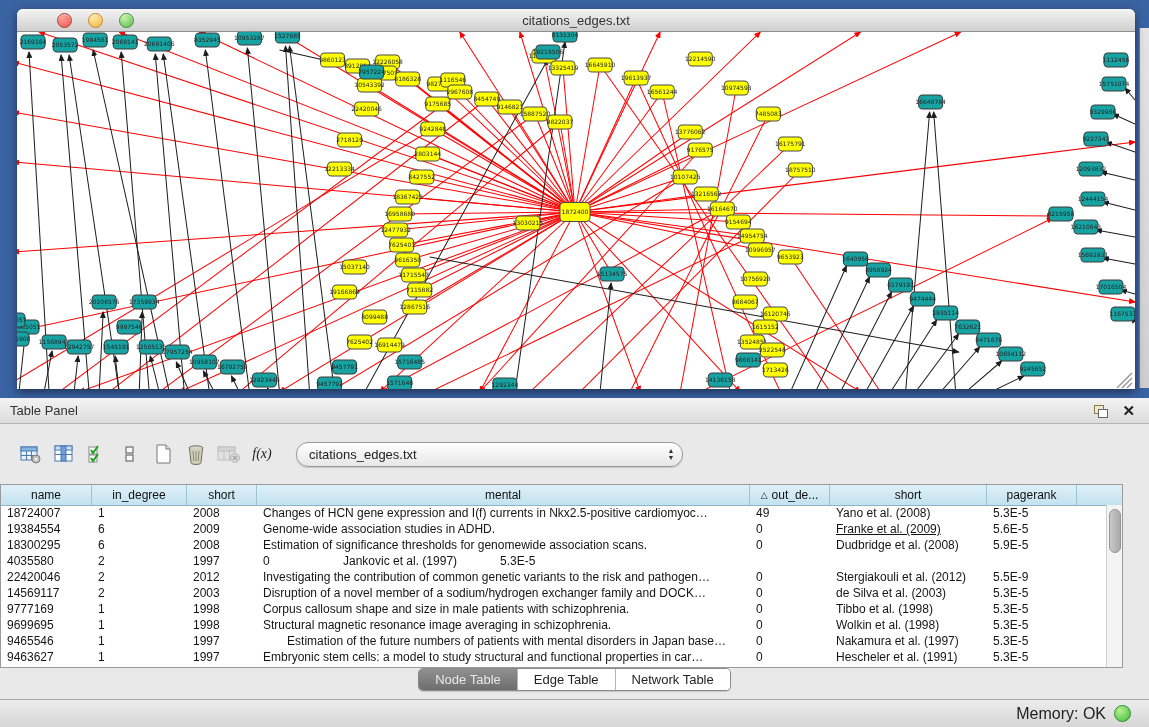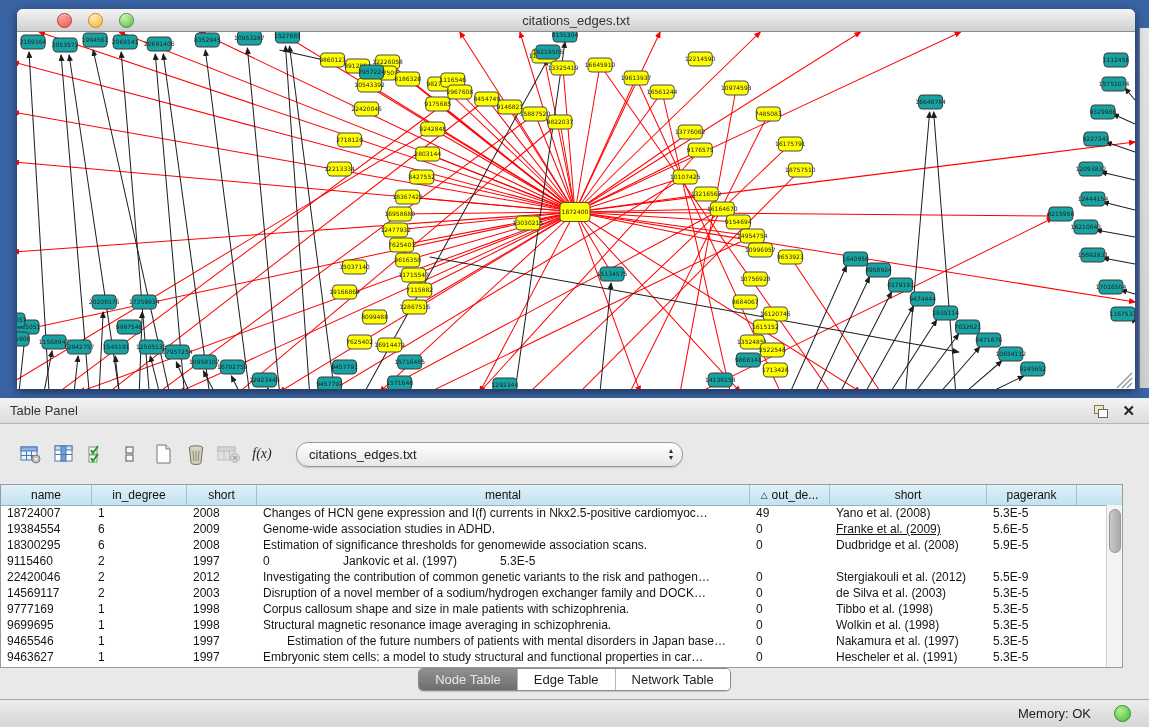--- a/index.html
+++ b/index.html
@@ -74,21 +74,21 @@
     background:#fff;box-shadow:0 1px 1px rgba(0,0,0,.15);}
   .tab{border:0;background:#fff;font-size:13px;color:#222;padding:3px 16px;cursor:pointer;
     border-right:1px solid #b5b5b5;font-family:"Liberation Sans",sans-serif;}
   .tab:last-child{border-right:0;}
   .tab.active{background:linear-gradient(#909090,#6e6e6e);color:#e8e8e8;}
 
   
   #status-bar{position:absolute;left:0;bottom:0;width:1149px;height:27px;
     background:linear-gradient(#ececec,#d6d6d6);border-top:1px solid #a8a8a8;
     display:flex;align-items:center;justify-content:flex-end;}
-  #status-bar .mem{font-size:13px;color:#222;margin-right:23px;}
+  #status-bar .mem{font-size:16px;color:#222;margin-right:8px;}
   .mem-dot{width:15px;height:15px;border-radius:50%;margin-right:18px;
     background:radial-gradient(circle at 35% 30%,#b8f08c,#3cb93c);border:1px solid #2e8f2e;cursor:pointer;}
 </style>
 </head>
 <body>
 
 <div id="screen">
 
   <div id="desktop">
     <div id="right-sliver"></div>
@@ -842,21 +842,21 @@
           <div class="tr">
             <div class="td" style="width: 91px;">18300295</div>
             <div class="td" style="width: 95px;">6</div>
             <div class="td" style="width: 70px;">2008</div>
             <div class="td" style="width: 493px;">Estimation of significance thresholds for genomewide association scans.</div>
             <div class="td" style="width: 80px;">0</div>
             <div class="td" style="width: 157px;">Dudbridge et al. (2008)</div>
             <div class="td" style="width: 90px;">5.9E-5</div>
           </div>
           <div class="tr">
-            <div class="td" style="width: 91px;">9115460</div>
+            <div class="td" style="width: 91px;">4035580</div>
             <div class="td" style="width: 95px;">2</div>
             <div class="td" style="width: 70px;">1997</div>
             <div class="td" style="width: 80px;">0</div>
             <div class="td" style="width: 157px;">Jankovic et al. (1997)</div>
             <div class="td" style="width: 90px;">5.3E-5</div>
           </div>
           <div class="tr">
             <div class="td" style="width: 91px;">22420046</div>
             <div class="td" style="width: 95px;">2</div>
             <div class="td" style="width: 70px;">2012</div>

